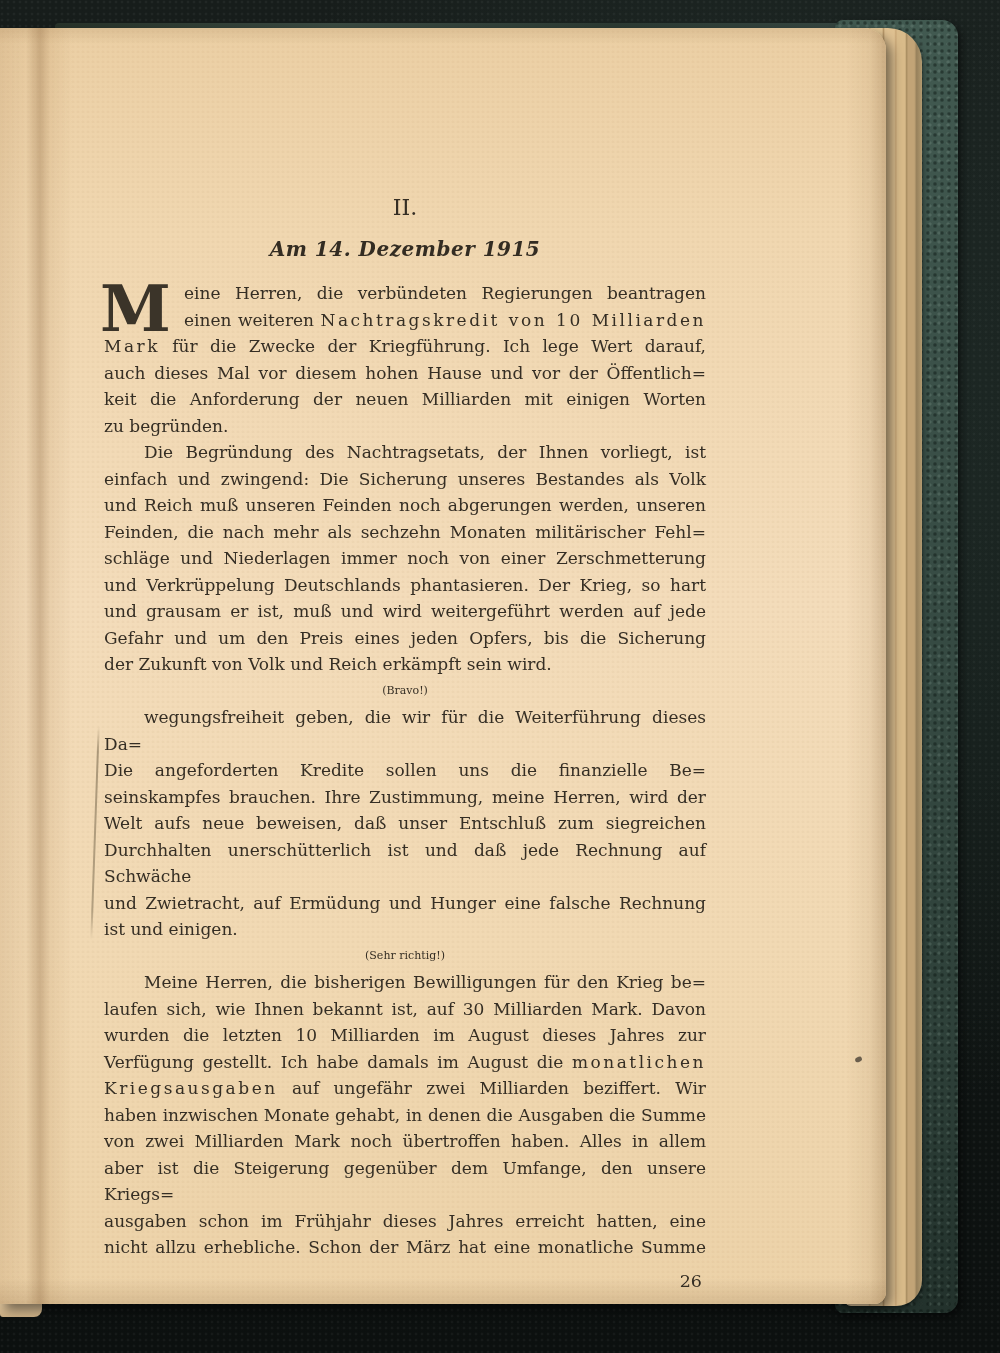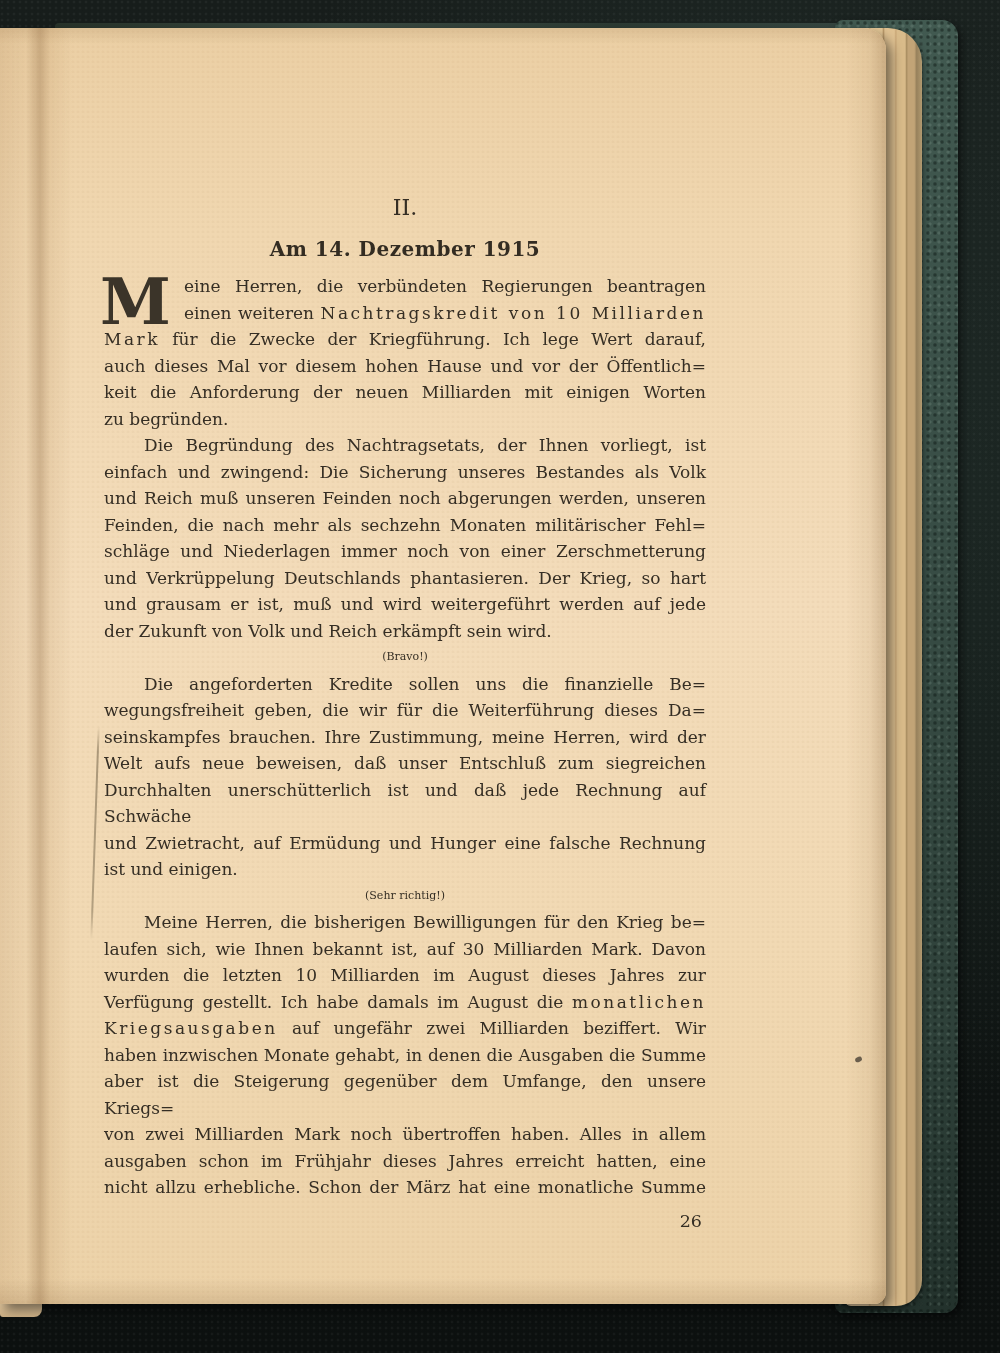--- a/index.html
+++ b/index.html
@@ -75,21 +75,21 @@
   
   .text-block {
     position:absolute; left:104px; top:196px; width:602px;
     color:#352e24;
   }
   .chapter-number {
     text-align:center; font-size:22px; line-height:24px; margin:0 0 17px 0;
   }
   .title {
     text-align:center; font-size:20px; font-weight:bold; line-height:24px;
-    letter-spacing:0.5px; margin:0 0 12px 0; color:#332c22;
+    letter-spacing:0.5px; margin:0 0 19px 0; color:#332c22;font-style:italic;
   }
   .para { font-size:17px; line-height:26.5px; }
   .line { text-align:justify; text-align-last:justify; }
   .line.last { text-align-last:left; }
   .para.indent .line:first-child { text-indent:40px; }
   .para.dropcap { position:relative; }
   .line.dcpad { padding-left:80px; }
   .dc {
     position:absolute; left:-4px; top:0px;
     font-size:64px; line-height:58px; font-weight:bold; color:#3b3429;
@@ -139,40 +139,41 @@
         <div class="line last">zu begründen.</div>
       </div>
       <div class="para indent">
         <div class="line">Die Begründung des Nachtragsetats, der Ihnen vorliegt, ist</div>
         <div class="line">einfach und zwingend: Die Sicherung unseres Bestandes als Volk</div>
         <div class="line">und Reich muß unseren Feinden noch abgerungen werden, unseren</div>
         <div class="line">Feinden, die nach mehr als sechzehn Monaten militärischer Fehl=</div>
         <div class="line">schläge und Niederlagen immer noch von einer Zerschmetterung</div>
         <div class="line">und Verkrüppelung Deutschlands phantasieren. Der Krieg, so hart</div>
         <div class="line">und grausam er ist, muß und wird weitergeführt werden auf jede</div>
+        <div class="line">Gefahr und um den Preis eines jeden Opfers, bis die Sicherung</div>
         <div class="line last">der Zukunft von Volk und Reich erkämpft sein wird.</div>
       </div>
       <div class="stage-direction">(Bravo!)</div>
       <div class="para indent">
+        <div class="line">wegungsfreiheit geben, die wir für die Weiterführung dieses Da=</div>
         <div class="line">Die angeforderten Kredite sollen uns die finanzielle Be=</div>
-        <div class="line">wegungsfreiheit geben, die wir für die Weiterführung dieses Da=</div>
         <div class="line">seinskampfes brauchen. Ihre Zustimmung, meine Herren, wird der</div>
         <div class="line">Welt aufs neue beweisen, daß unser Entschluß zum siegreichen</div>
         <div class="line">Durchhalten unerschütterlich ist und daß jede Rechnung auf Schwäche</div>
         <div class="line">und Zwietracht, auf Ermüdung und Hunger eine falsche Rechnung</div>
         <div class="line last">ist und einigen.</div>
       </div>
       <div class="stage-direction">(Sehr richtig!)</div>
       <div class="para indent">
         <div class="line">Meine Herren, die bisherigen Bewilligungen für den Krieg be=</div>
         <div class="line">laufen sich, wie Ihnen bekannt ist, auf 30 Milliarden Mark. Davon</div>
         <div class="line">wurden die letzten 10 Milliarden im August dieses Jahres zur</div>
         <div class="line"><span>Verfügung gestellt. Ich habe damals im August die </span><span class="sp">monatlichen</span></div>
         <div class="line"><span class="sp">Kriegsausgaben</span><span> auf ungefähr zwei Milliarden beziffert. Wir</span></div>
         <div class="line">haben inzwischen Monate gehabt, in denen die Ausgaben die Summe</div>
+        <div class="line">von zwei Milliarden Mark noch übertroffen haben. Alles in allem</div>
         <div class="line">aber ist die Steigerung gegenüber dem Umfange, den unsere Kriegs=</div>
-        <div class="line">von zwei Milliarden Mark noch übertroffen haben. Alles in allem</div>
         <div class="line">ausgaben schon im Frühjahr dieses Jahres erreicht hatten, eine</div>
         <div class="line">nicht allzu erhebliche. Schon der März hat eine monatliche Summe</div>
       </div>
     </div>
   <div class="page-number">26</div>
 </div>
 
 </body></html>

